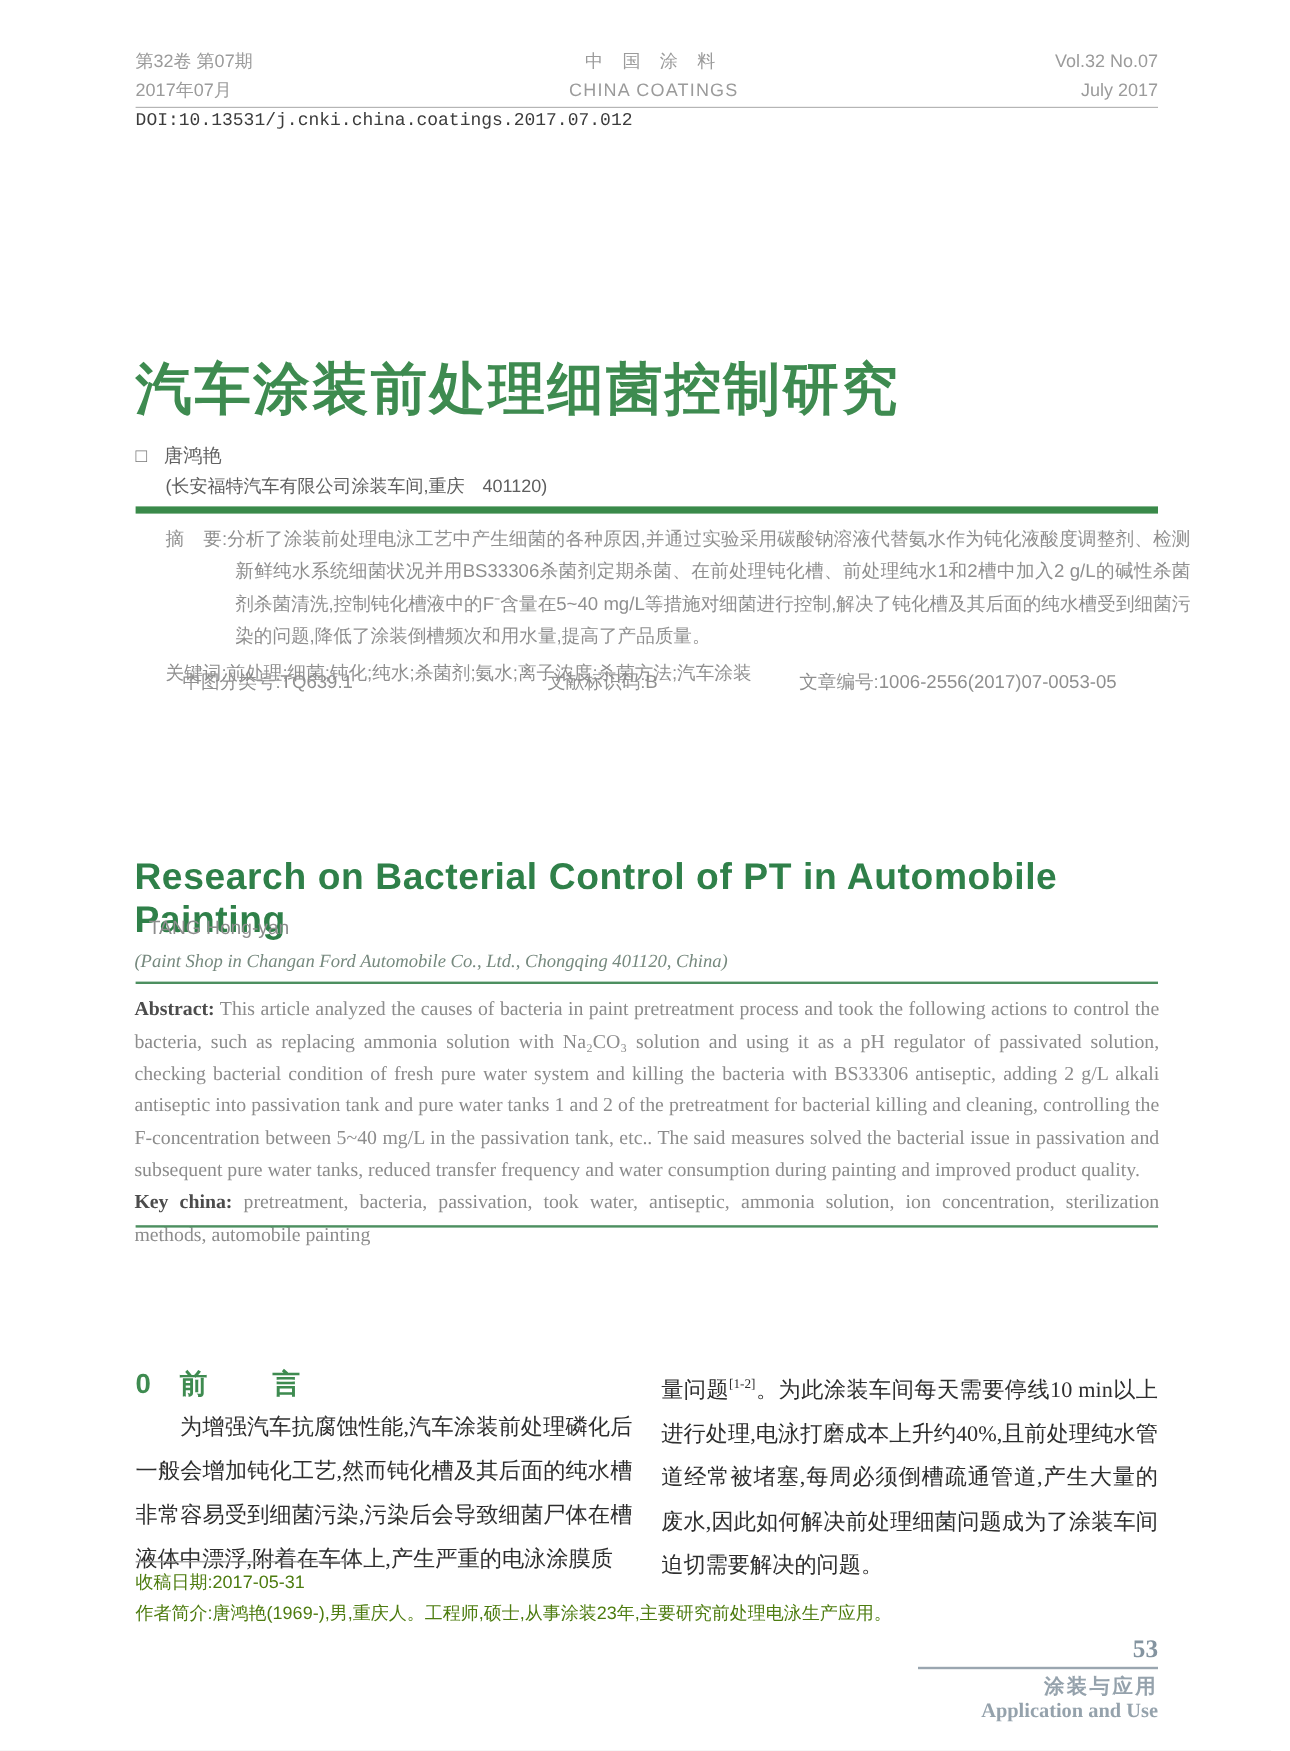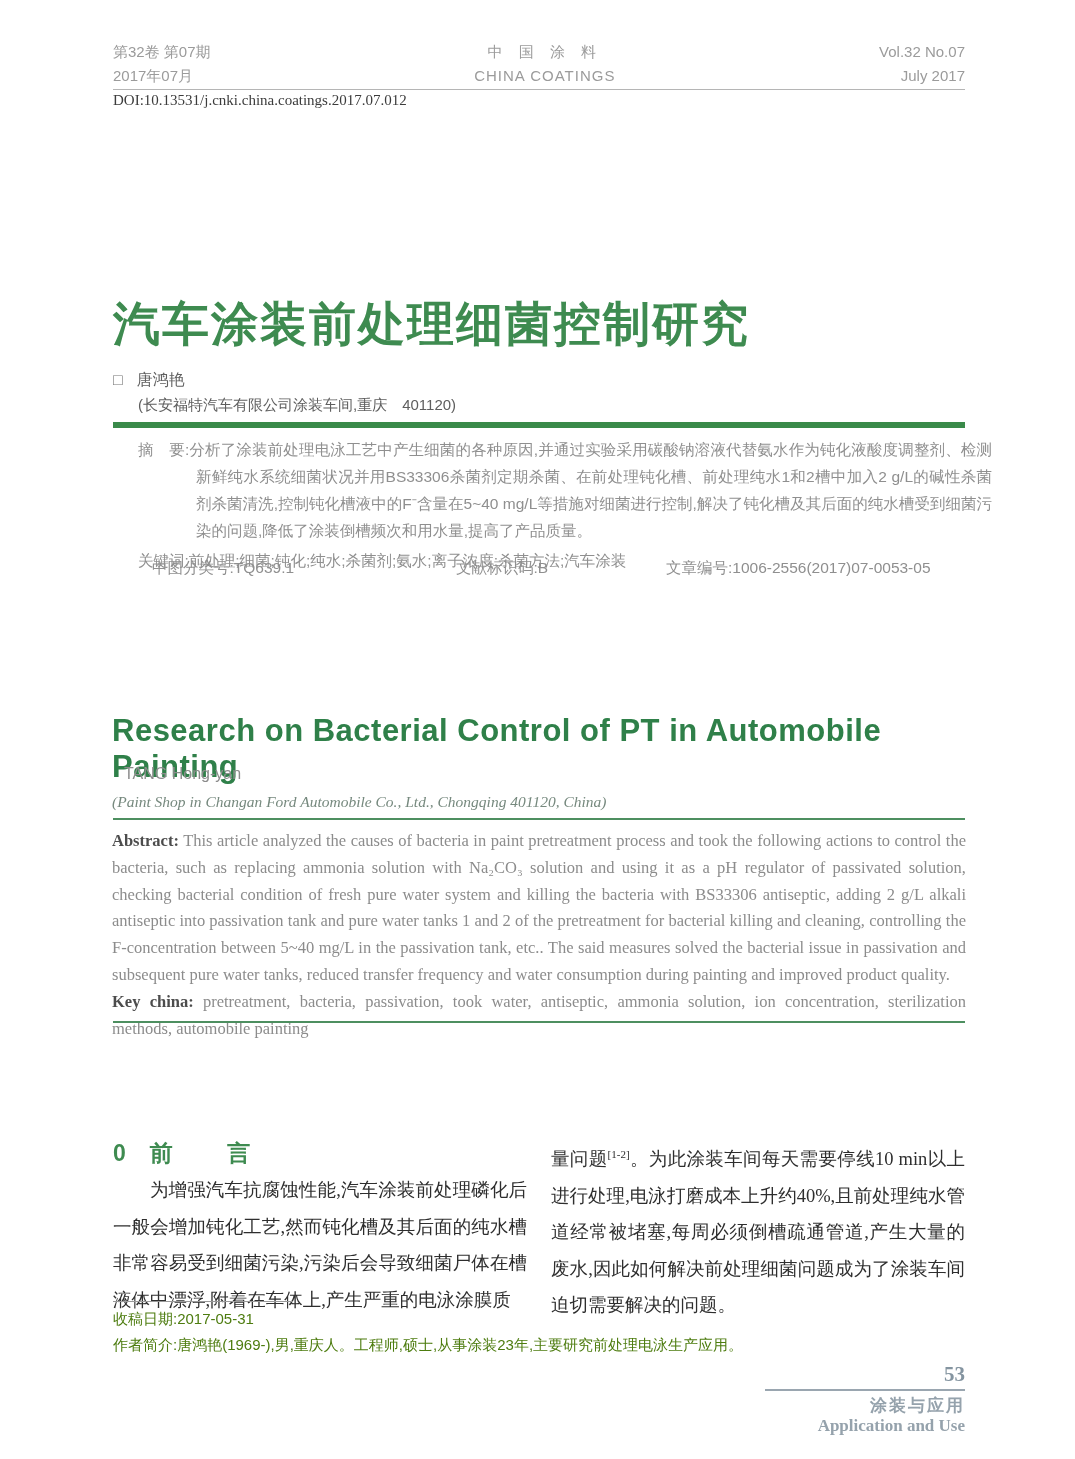--- a/index.html
+++ b/index.html
@@ -10,21 +10,21 @@
     font-family:"Liberation Sans",sans-serif;
     overflow:hidden;
   }
   
   .jheader{position:absolute;left:113px;top:40px;width:852px;display:flex;justify-content:space-between;color:#9b9b9b;font-size:15px;line-height:24px;}
   .jheader .col{white-space:nowrap;}
   .jheader .center{text-align:center;letter-spacing:1px;}
   .jheader .right{text-align:right;}
   .jheader .cn-journal{letter-spacing:6px;}
   .header-rule{position:absolute;left:113px;top:89px;width:852px;height:1px;background:#b5b5b5;}
-  .doi{position:absolute;left:113px;top:92px;font-family:Liberation Serif, serif;color:#3c3c3c;font-size:15px;}
+  .doi{position:absolute;left:113px;top:92px;font-family:Liberation Mono, monospace;color:#3c3c3c;font-size:15px;}
   
   .title-cn{position:absolute;left:113px;top:293px;width:852px;color:#3e8b50;font-size:47px;font-weight:bold;letter-spacing:2px;font-family:"Liberation Sans",sans-serif;}
   .author-line{position:absolute;left:113px;top:370px;color:#616161;font-size:16px;text-align:center;}
   .author-line .marker{margin-right:14px;color:#777;}
   .affil-cn{position:absolute;left:138px;top:396px;color:#5e5e5e;font-size:15px;}
   .green-bar{position:absolute;left:113px;top:422px;width:852px;height:6px;background:#3a8a4a;}
   
   .abstract-cn{position:absolute;left:138px;top:436px;width:796px;color:#8f8f8f;font-size:15.5px;line-height:27px;text-align:justify;padding-left:58px;text-indent:-58px;}
   .abstract-cn .lbl{letter-spacing:0px;}
   .keywords-cn{position:absolute;left:138px;top:551px;width:800px;color:#8f8f8f;font-size:15.5px;}

